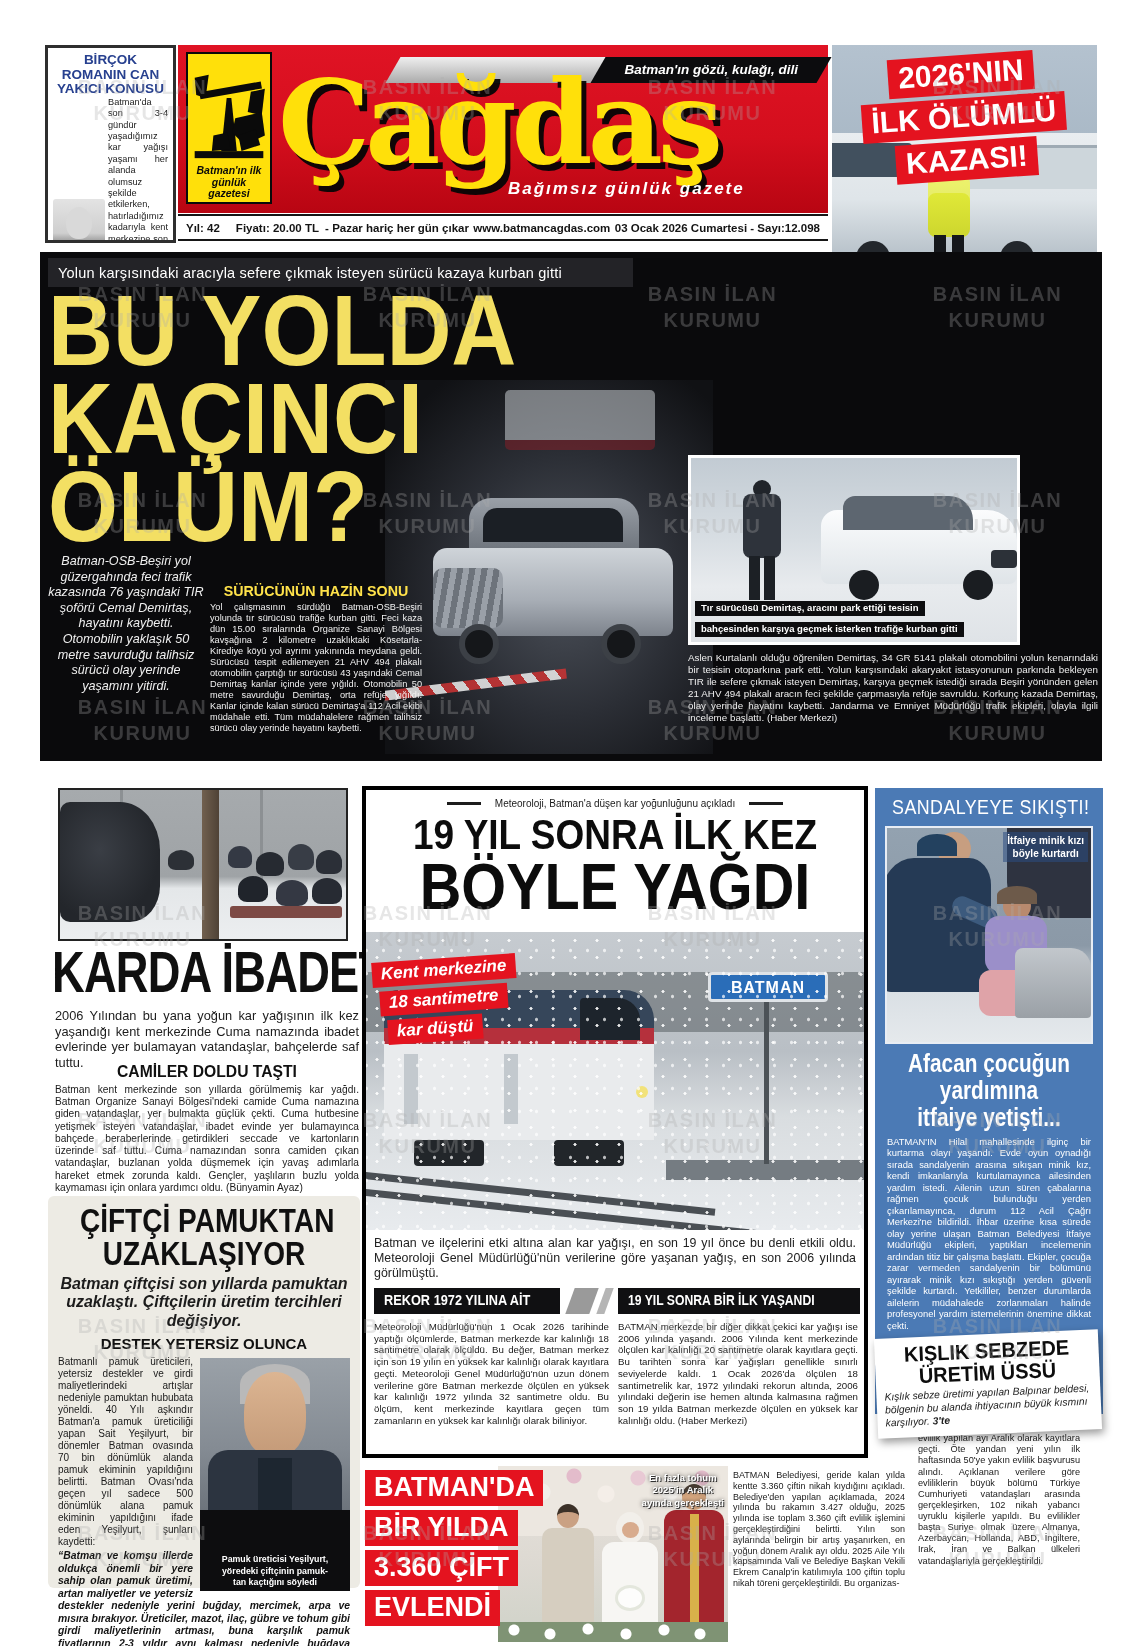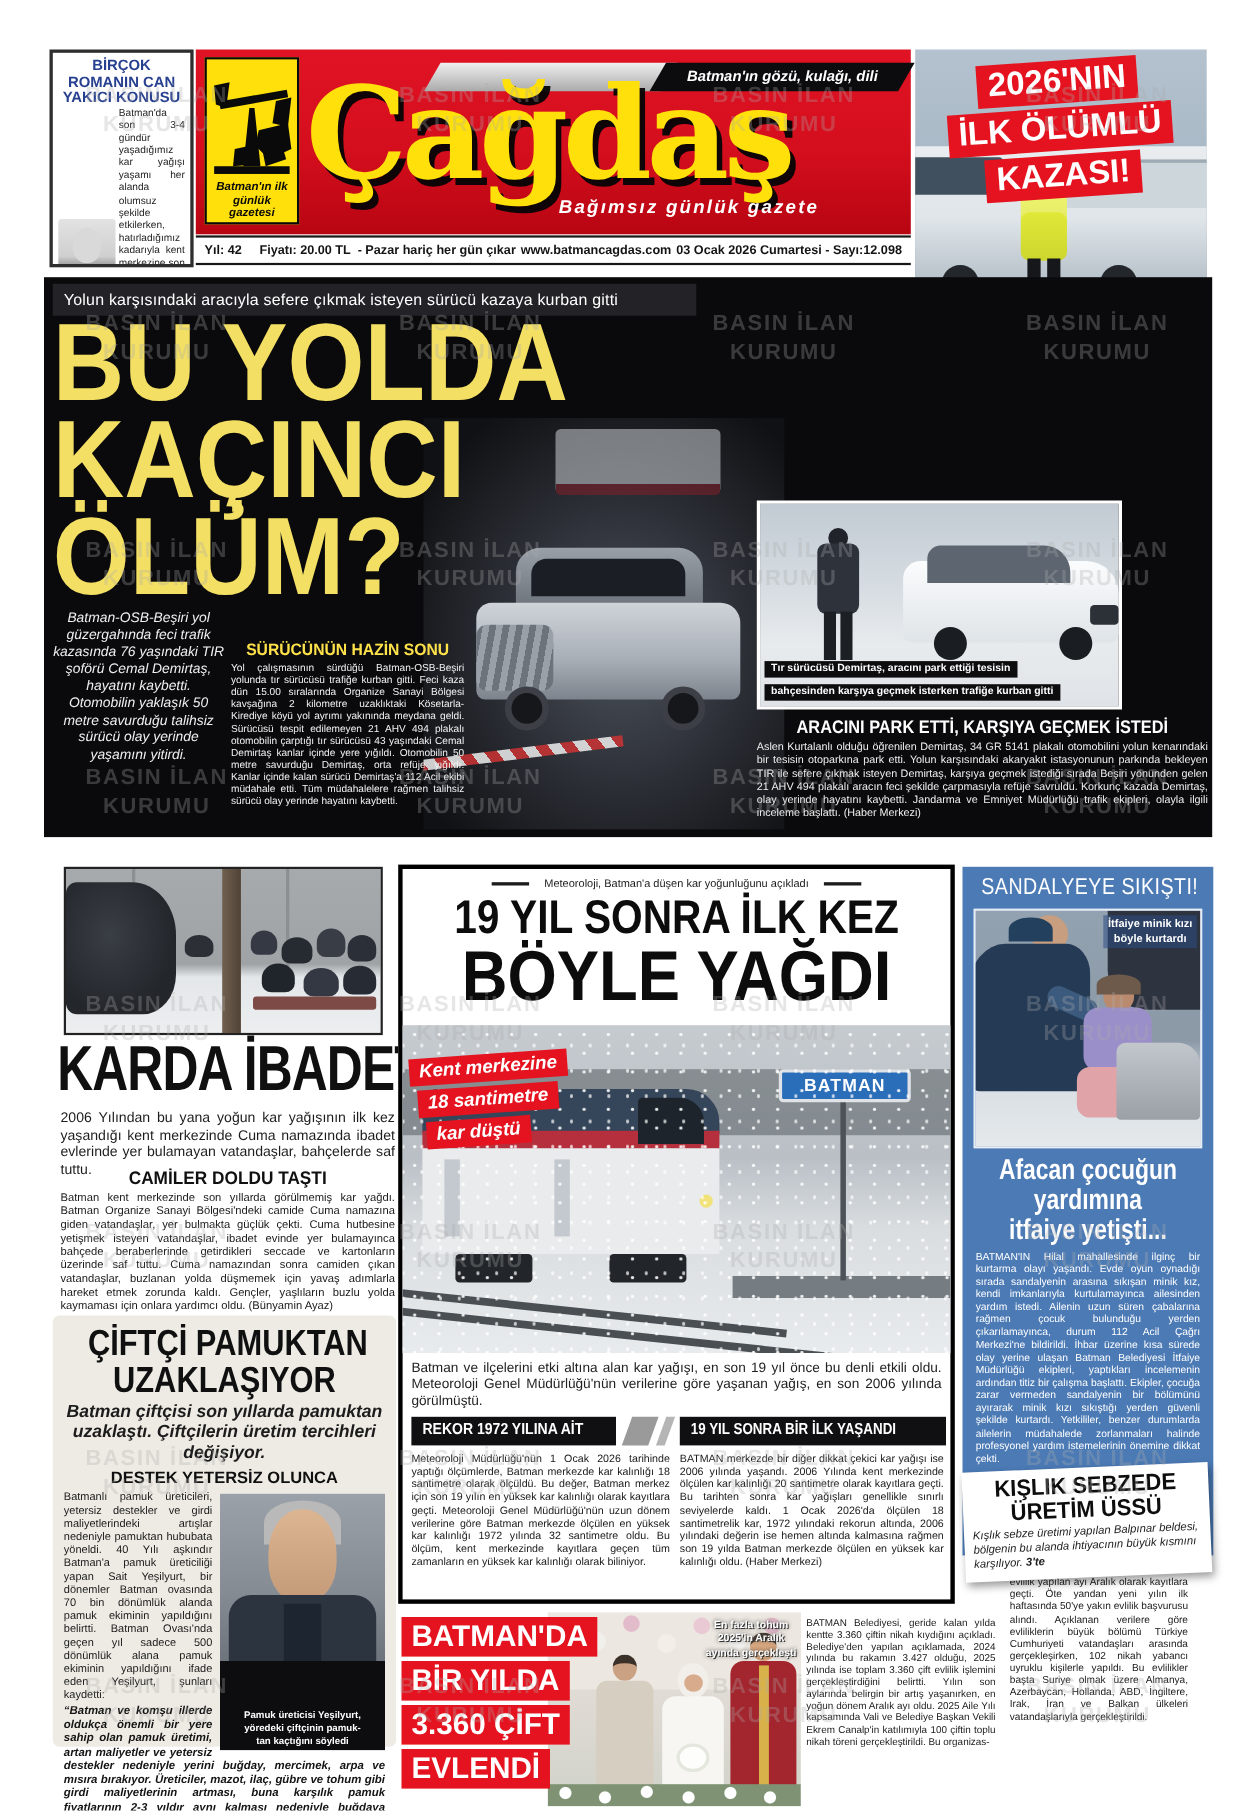--- a/index.html
+++ b/index.html
@@ -138,23 +138,20 @@
       <div style="position:absolute;left:6px;top:76px;width:11px;height:44px;background:#1c2025;"></div>
       <div style="position:absolute;left:21px;top:76px;width:11px;height:44px;background:#1c2025;"></div>
     </div>
     <div class="abs" style="left:4px;bottom:4px;line-height:1.35;">
       <span class="cap" style="font-size:9.5px;">Tır sürücüsü Demirtaş, aracını park ettiği tesisin</span><br>
       <span class="cap" style="font-size:9.5px;">bahçesinden karşıya geçmek isterken trafiğe kurban gitti</span>
     </div>
   </div>
 
   <div class="abs" style="left:648px;top:400px;width:410px;">
-    <div class="ctr" style="color:#fff;font-weight:800;font-size:16.5px;margin-bottom:3px;">
-      <span class="sxc" style="transform:scaleX(.9);">ARACINI PARK ETTİ, KARŞIYA GEÇMEK İSTEDİ</span>
-    </div>
     <div class="just" style="color:#efefef;font-size:9.8px;line-height:1.22;">Aslen Kurtalanlı olduğu öğrenilen Demirtaş, 34 GR 5141 plakalı otomobilini yolun kenarındaki bir tesisin otoparkına park etti. Yolun karşısındaki akaryakıt istasyonunun parkında bekleyen TIR ile sefere çıkmak isteyen Demirtaş, karşıya geçmek istediği sırada Beşiri yönünden gelen 21 AHV 494 plakalı aracın feci şekilde çarpmasıyla refüje savruldu. Korkunç kazada Demirtaş, olay yerinde hayatını kaybetti. Jandarma ve Emniyet Müdürlüğü trafik ekipleri, olayla ilgili inceleme başlattı. (Haber Merkezi)</div>
   </div>
 </div>
 
 <div class="photo" style="left:58px;top:788px;width:290px;height:153px;border:2px solid #222;background:linear-gradient(180deg,#a6aaad 0%,#9fa3a6 58%,#e4e7e9 66%,#eceef0 100%);">
   <div class="abs" style="left:60px;top:0;width:3px;height:92px;background:#8c9093;"></div>
   <div class="abs" style="left:200px;top:0;width:3px;height:92px;background:#8c9093;"></div>
   <div class="abs" style="left:142px;top:0;width:17px;height:150px;background:linear-gradient(90deg,#71604f,#4f4236);"></div>
   <div class="abs" style="left:0px;top:12px;width:100px;height:120px;background:radial-gradient(ellipse at 40% 40%, #3a3e45 0%, #23262b 70%);border-radius:10px 40% 30% 10px;"></div>
   <div class="abs" style="left:108px;top:60px;width:26px;height:20px;border-radius:50% 50% 30% 30%;background:#2c3036;"></div>

